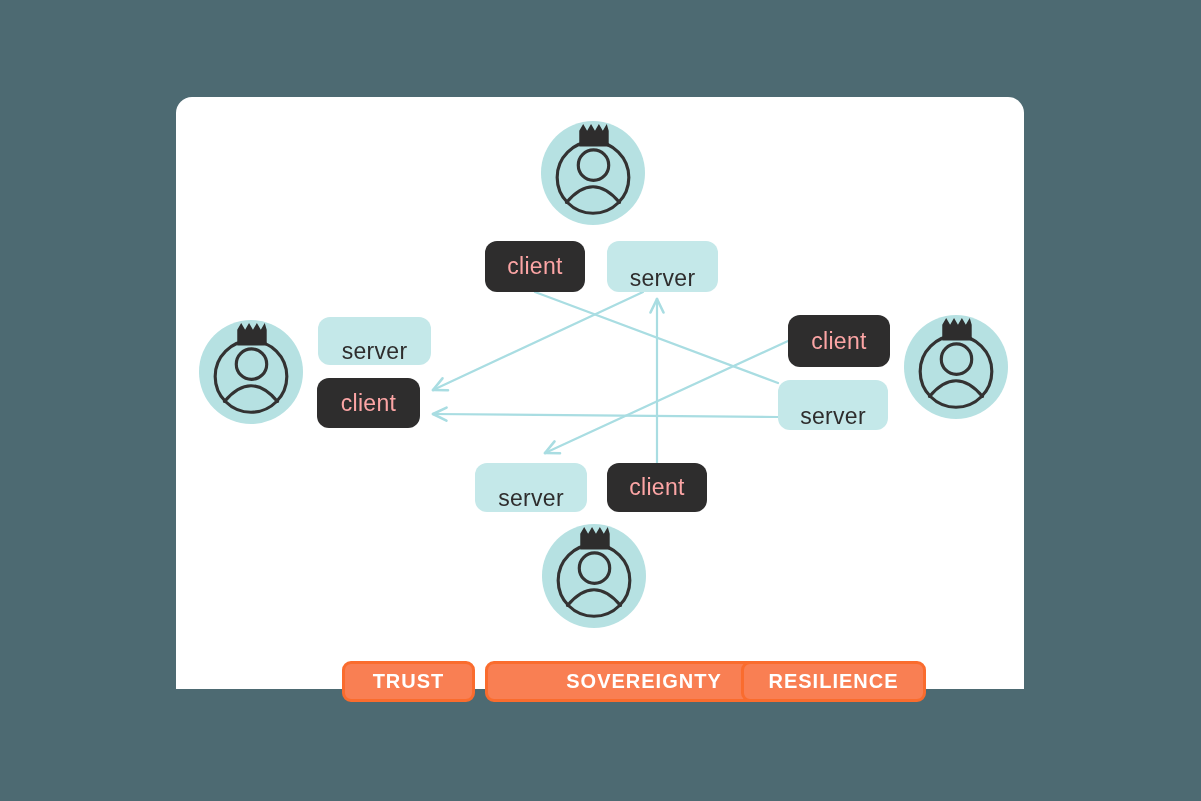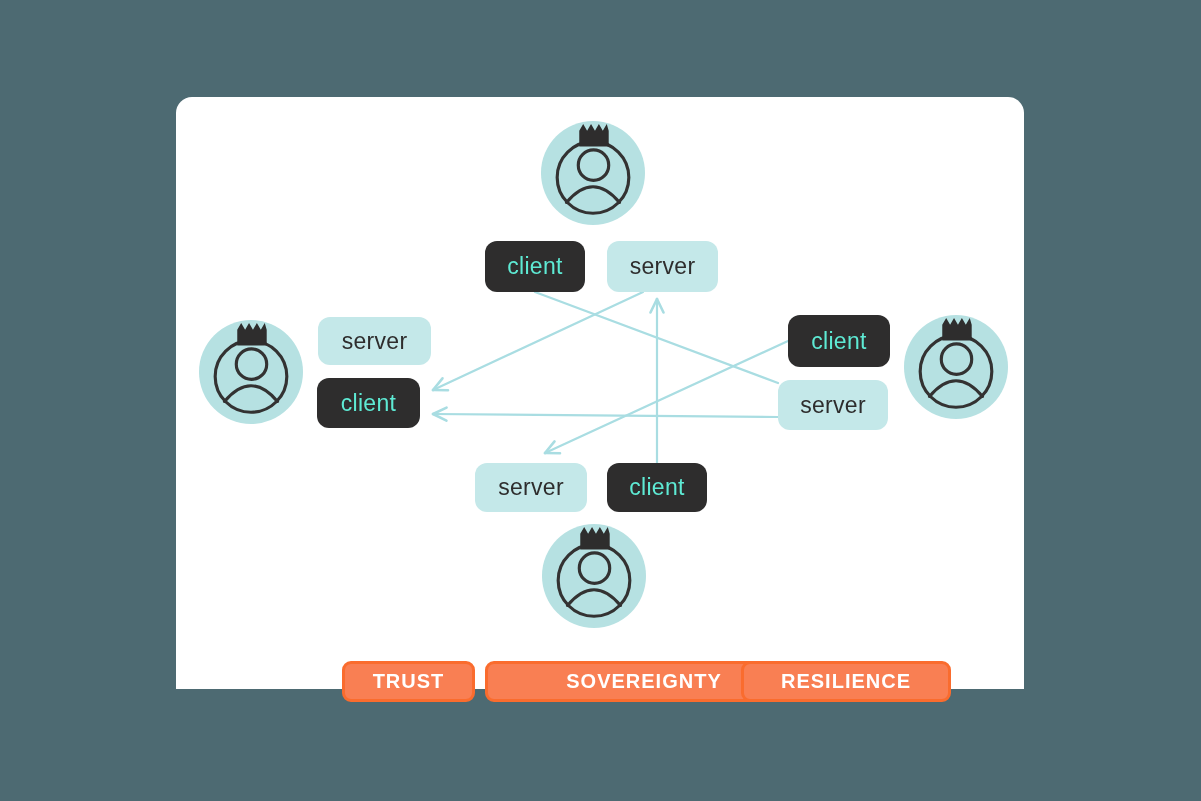--- a/index.html
+++ b/index.html
@@ -24,22 +24,22 @@
   .avatar svg{display:block;width:106px;height:106px;}
   .pos-av-top{left:540px;top:120px;}
   .pos-av-left{left:198px;top:319px;}
   .pos-av-right{left:903px;top:314px;}
   .pos-av-bottom{left:541px;top:523px;}
   .node{
     position:absolute;border-radius:12px;
     display:flex;align-items:center;justify-content:center;
     font-size:23px;font-weight:500;letter-spacing:.3px;
   }
-  .node.dark{background:var(--node-dark,#2e2d2d);color:#5eead4;}
-  .node.teal{background:var(--node-teal,#c4e8e9);color:var(--node-dark,#2e2d2d);}
+  .node.dark{background:var(--node-dark,#2e2d2d);color:#fca5a5;}
+  .node.teal{background:var(--node-teal,#c4e8e9);color:var(--node-dark,#2e2d2d);align-items:flex-end;}
   .pos-top-client{left:485px;top:241px;width:100px;height:51px;}
   .pos-top-server{left:607px;top:241px;width:111px;height:51px;}
   .pos-left-server{left:318px;top:317px;width:113px;height:48px;}
   .pos-left-client{left:317px;top:378px;width:103px;height:50px;}
   .pos-right-client{left:788px;top:315px;width:102px;height:52px;}
   .pos-right-server{left:778px;top:380px;width:110px;height:50px;}
   .pos-bottom-server{left:475px;top:463px;width:112px;height:49px;}
   .pos-bottom-client{left:607px;top:463px;width:100px;height:49px;}
   .pill{
     position:absolute;height:41px;box-sizing:border-box;
@@ -47,21 +47,21 @@
     border:3px solid var(--button-border,#fa6c2e);
     background:var(--button-fill,#f97f53);
     color:var(--button-text,#ffffff);
     font-family:"Liberation Sans",sans-serif;
     font-weight:bold;font-size:20px;letter-spacing:1px;
     display:flex;align-items:center;justify-content:center;
     cursor:pointer;padding:0;margin-left:40px;
   }
   .pos-btn-trust{left:302px;top:661px;width:133px;}
   .pos-btn-sovereignty{left:445px;top:661px;width:294px;padding-left:24px;}
-  .pos-btn-resilience{left:701px;top:661px;width:210px;}
+  .pos-btn-resilience{left:701px;top:661px;width:185px;}
 </style>
 </head>
 <body>
 
 <svg width="0" height="0" style="position:absolute" aria-hidden="true">
   <defs>
     <symbol id="crown-user" viewBox="0 0 108 108">
       <circle cx="54" cy="54" r="53" fill="var(--avatar-fill,#b6e1e2)"></circle>
       <circle cx="54" cy="58.5" r="36.5" fill="none" stroke="var(--icon-stroke,#333232)" stroke-width="3.2"></circle>
       <circle cx="54.5" cy="46" r="15.5" fill="none" stroke="var(--icon-stroke,#333232)" stroke-width="3.2"></circle>

